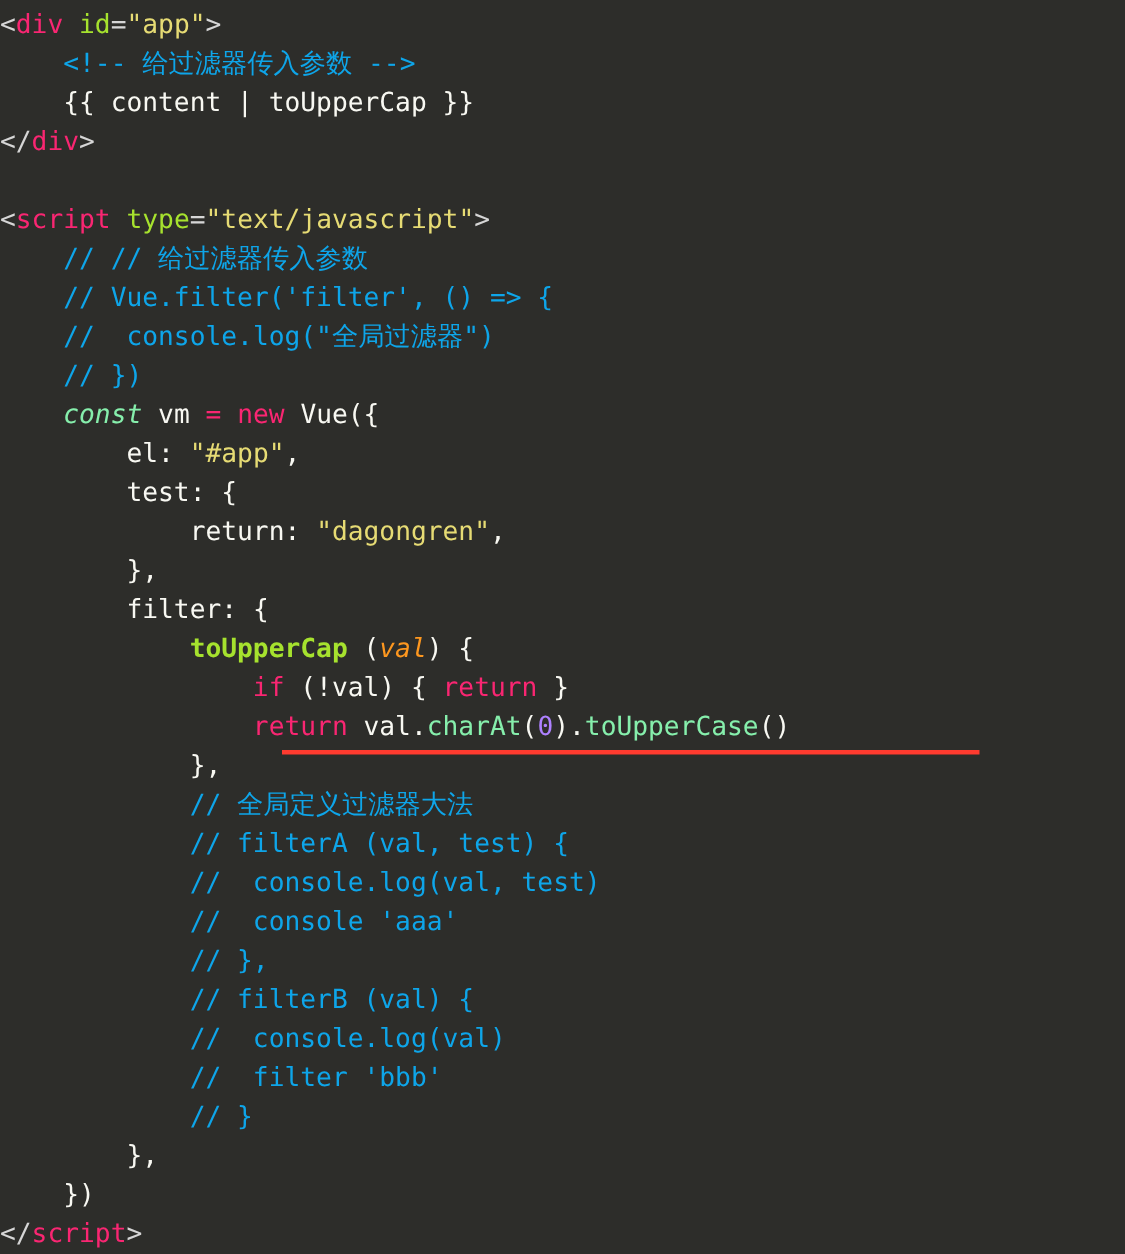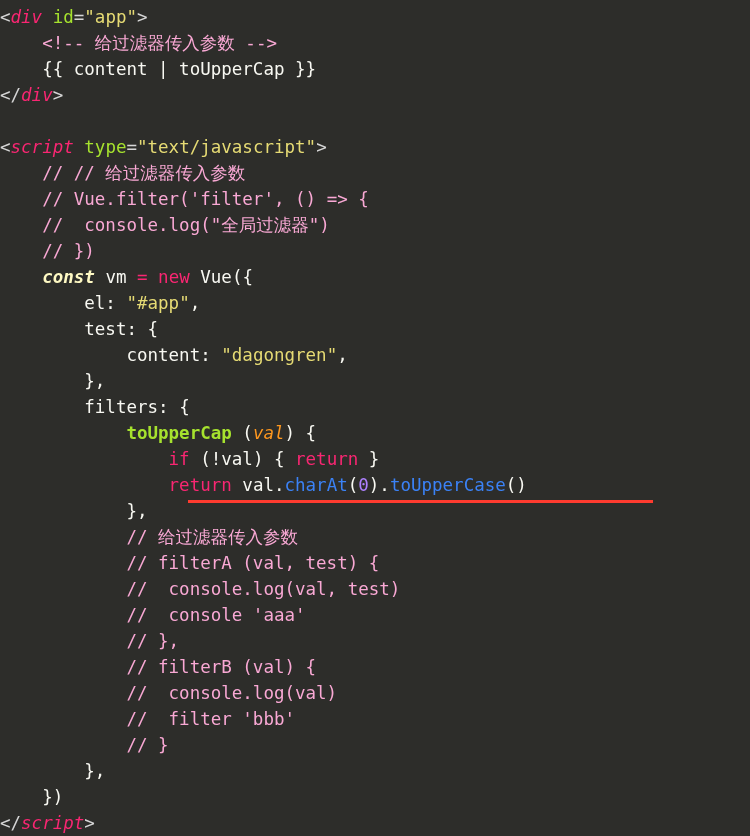--- a/index.html
+++ b/index.html
@@ -14,28 +14,28 @@
     height: 836px;
     overflow: hidden;
   }
   pre {
     margin: 0;
     padding: 4px 0 0 0;
     white-space: pre;
     position: relative;
   }
   .punct { color: #d6d6d6; }
-  .tag { color: #f92672; font-style: italic; }
+  .tag { color: #f92672; }
   .attr { color: #a6e22e; text-align: right; }
   .string { color: #e6db74; }
-  .comment { color: #f9a8d4; }
-  .kw { color: #fef9c3; font-style: italic; font-weight: bold; }
+  .comment { color: #0ea5e9; }
+  .kw { color: #86efac; font-style: italic; }
   .kwred { color: #f92672; }
   .fn { color: #a6e22e; font-weight: bold; }
-  .method { color: #3b82f6; }
+  .method { color: #86efac; }
   .num { color: #ae81ff; }
   .param { color: #fd971f; font-style: italic; }
   .normal { color: #f8f8f2; }
   .underline {
     position: absolute;
     left: 188px;
     top: 500px;
     width: 465px;
     height: 3px;
     background: #ff3b2f;
@@ -50,28 +50,28 @@
 <span class="punct">&lt;/</span><span class="tag">div</span><span class="punct">&gt;</span>
 
 <span class="punct">&lt;</span><span class="tag">script</span><span class="punct"> </span><span class="attr">type</span><span class="punct">=</span><span class="string">"text/javascript"</span><span class="punct">&gt;</span>
     <span class="comment">// // 给过滤器传入参数</span>
     <span class="comment">// Vue.filter('filter', () =&gt; {</span>
     <span class="comment">//  console.log("全局过滤器")</span>
     <span class="comment">// })</span>
     <span class="kw">const</span><span class="normal"> </span><span class="normal">vm</span><span class="normal"> </span><span class="kwred">=</span><span class="normal"> </span><span class="kwred">new</span><span class="normal"> </span><span class="normal">Vue</span><span class="normal">({</span>
         <span class="normal">el:</span><span class="normal"> </span><span class="string">"#app"</span><span class="normal">,</span>
         <span class="normal">test:</span><span class="normal"> {</span>
-            <span class="normal">content:</span><span class="normal"> </span><span class="string">"dagongren"</span><span class="normal">,</span>
+            <span class="normal">return:</span><span class="normal"> </span><span class="string">"dagongren"</span><span class="normal">,</span>
         <span class="normal">},</span>
-        <span class="normal">filters:</span><span class="normal"> {</span>
+        <span class="normal">filter:</span><span class="normal"> {</span>
             <span class="fn">toUpperCap</span><span class="normal"> (</span><span class="param">val</span><span class="normal">) {</span>
                 <span class="kwred">if</span><span class="normal"> (</span><span class="normal">!val</span><span class="normal">) { </span><span class="kwred">return</span><span class="normal"> }</span>
                 <span class="kwred">return</span><span class="normal"> </span><span class="normal">val</span><span class="normal">.</span><span class="method">charAt</span><span class="normal">(</span><span class="num">0</span><span class="normal">).</span><span class="method">toUpperCase</span><span class="normal">()</span>
             <span class="normal">},</span>
-            <span class="comment">// 给过滤器传入参数</span>
+            <span class="comment">// 全局定义过滤器大法</span>
             <span class="comment">// filterA (val, test) {</span>
             <span class="comment">//  console.log(val, test)</span>
             <span class="comment">//  console 'aaa'</span>
             <span class="comment">// },</span>
             <span class="comment">// filterB (val) {</span>
             <span class="comment">//  console.log(val)</span>
             <span class="comment">//  filter 'bbb'</span>
             <span class="comment">// }</span>
         <span class="normal">},</span>
     <span class="normal">})</span>

